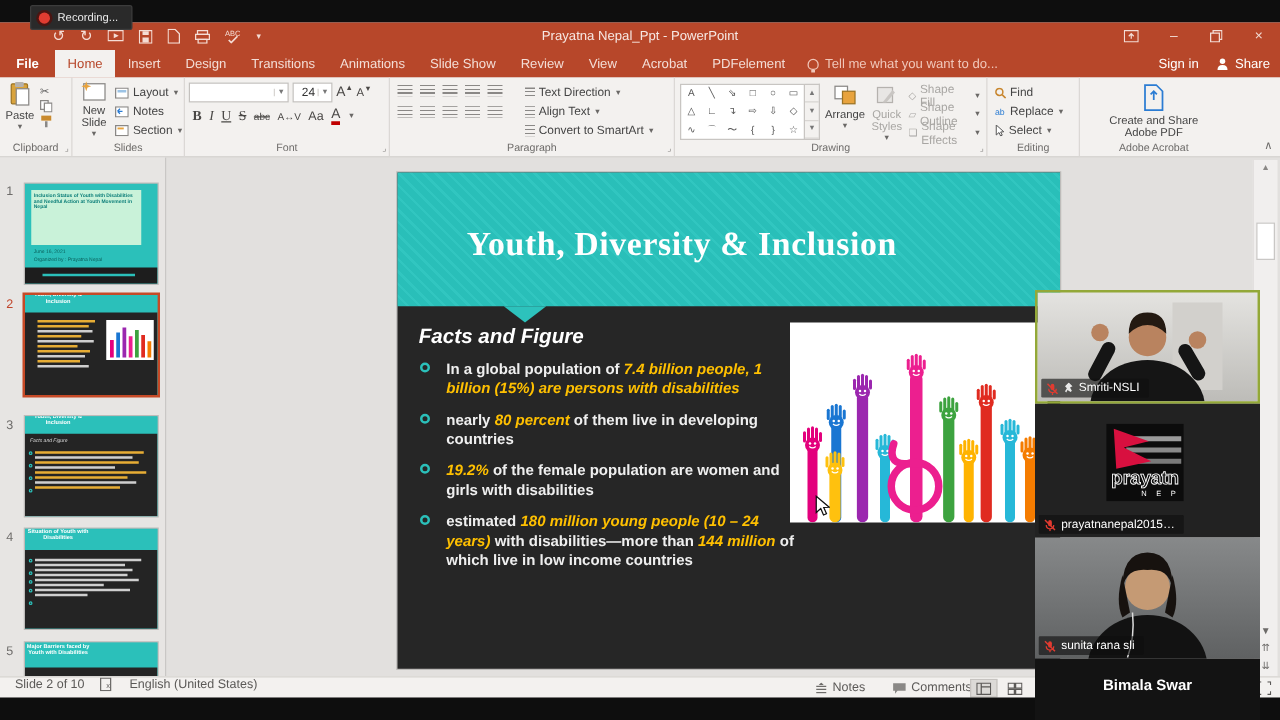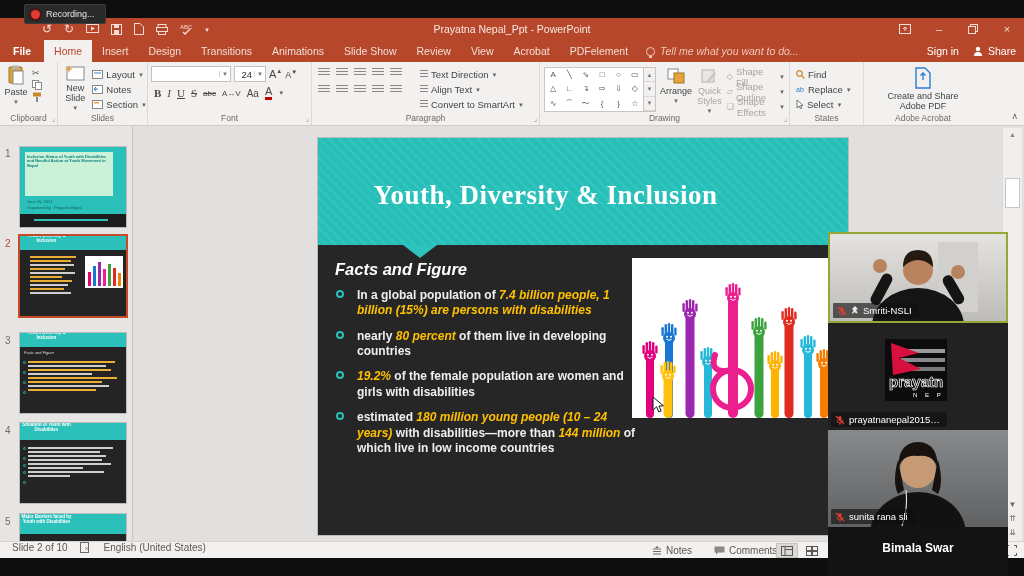--- a/index.html
+++ b/index.html
@@ -20,21 +20,21 @@
   .qat .glyph { color:#f5ddd5; font-size:12px; line-height:1; }
   .win-title { position:absolute; left:0; right:0; text-align:center; color:#f7e8e3; font-size:10.5px; pointer-events:none; }
   .win-controls { position:absolute; right:0; top:0; height:22px; display:flex; align-items:center; }
   .win-controls .wbtn { width:34px; height:22px; display:flex; align-items:center; justify-content:center; color:#f3ddd6; font-size:11px; }
 
   
   .tabrow { position:absolute; left:0; top:40px; width:1024px; height:22px; background:#B7472A; display:flex; align-items:stretch; font-size:10.5px; }
   .tab { color:#f3ddd6; padding:0 10px; display:flex; align-items:center; }
   .tab.file { font-weight:bold; color:#fff; padding:0 13px; }
   .tab.active { background:#f3f1ef; color:#B7472A; }
-  .tellme { display:flex; align-items:center; gap:5px; color:#f0c7ba; margin-left:8px; font-size:10.5px;font-style:italic; }
+  .tellme { display:flex; align-items:center; gap:5px; color:#f0c7ba; margin-left:8px; font-size:10.5px; }
   .bulb { width:9px; height:9px; border:1.3px solid #f0c7ba; border-radius:50% 50% 45% 45%; position:relative; }
   .bulb:after { content:""; position:absolute; left:2.2px; bottom:-3px; width:2.6px; height:2px; background:#f0c7ba; }
   .tab-right { position:absolute; right:8px; top:0; height:22px; display:flex; align-items:center; gap:14px; color:#fff; font-size:10.5px; }
   .share-chip { display:flex; align-items:center; gap:5px; }
 
   
   .ribbon { position:absolute; left:0; top:62px; width:1024px; height:64px; background:#f3f1ef; border-bottom:1px solid #d0cdca; display:flex; }
   .rgroup { position:relative; height:100%; border-right:1px solid #dbd8d5; padding-top:3px; }
   .rgroup .glabel { position:absolute; bottom:2px; left:0; right:0; text-align:center; font-size:8.5px; color:#6d6b69; }
   .rgroup .launcher { position:absolute; bottom:2px; right:2px; font-size:7px; color:#8a8886; }
@@ -410,21 +410,21 @@
             <span class="caret">▼</span>
         </div>
         <div class="smallrow">
           <svg width="8" height="9">
               <path d="M1 0 L1 8 L3.2 6 L4.5 8.8 L5.8 8.1 L4.5 5.6 L7 5.4 Z" fill="#fff" stroke="#555" stroke-width="0.8"></path>
             </svg>
           <span>Select</span>
             <span class="caret">▼</span>
         </div>
       </div>
-      <span class="glabel">States</span>
+      <span class="glabel">Editing</span>
     </div>
 
     <div class="rgroup" style="width:118px; border-right:none;">
       <div class="bigbtn" style="width:100%; padding-top:2px;">
         <svg width="22" height="22">
             <path d="M4 1 H13 L18 6 V21 H4 Z" fill="none" stroke="#2b7cd3" stroke-width="1.4"></path>
             <path d="M11 13 L11 6 M8.5 8.5 L11 6 L13.5 8.5" stroke="#2b7cd3" stroke-width="1.4" fill="none"></path>
           </svg>
         <span>Create and Share</span>
         <span style="margin-top:-2px;">Adobe PDF</span>

